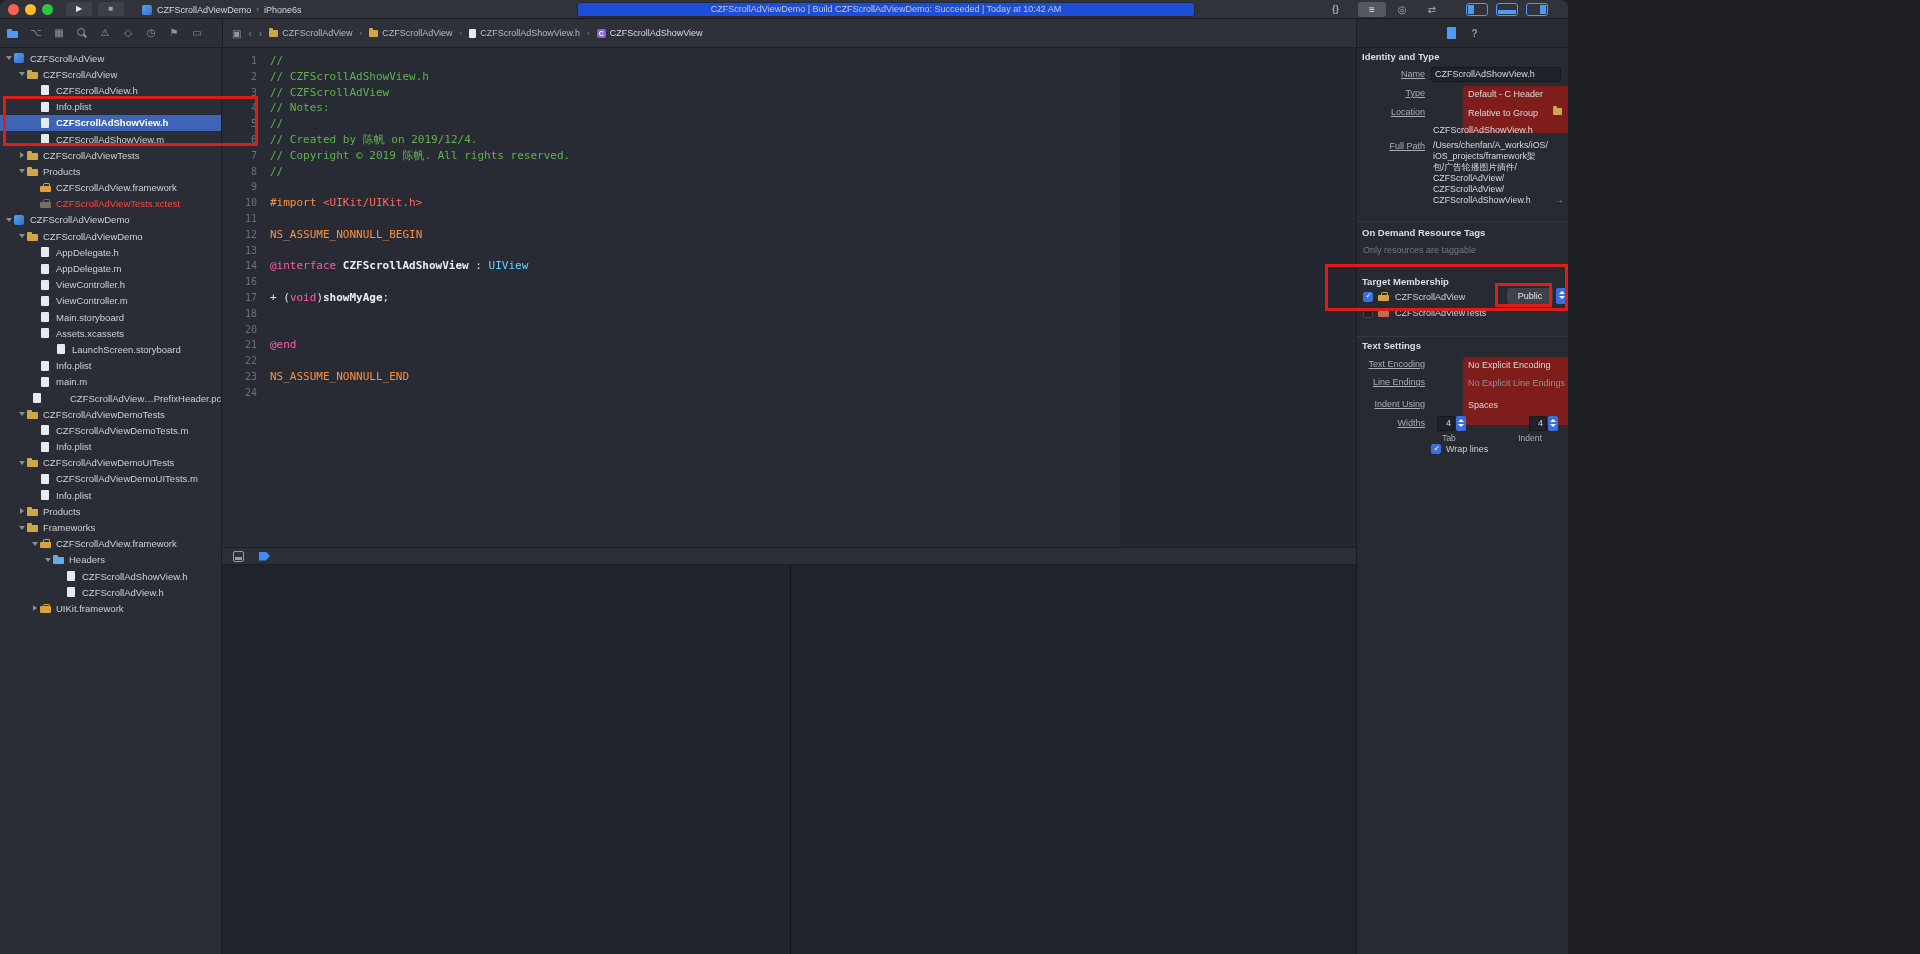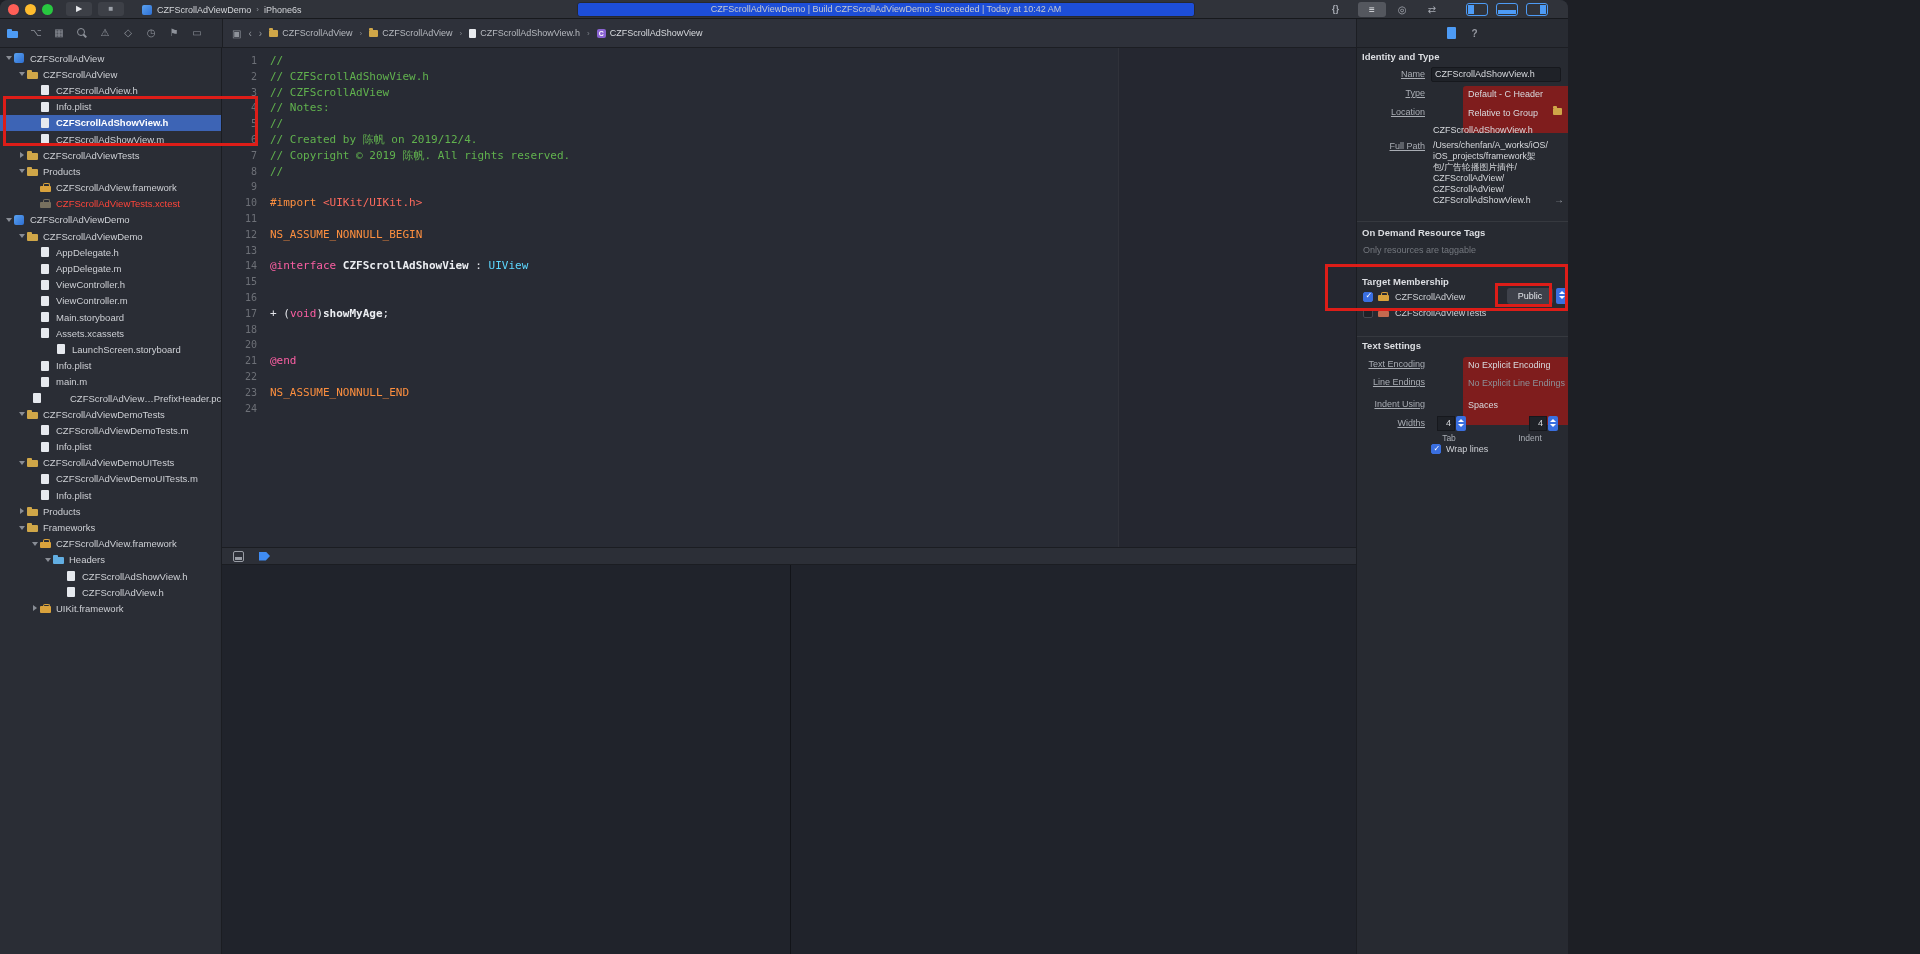--- a/index.html
+++ b/index.html
@@ -399,21 +399,20 @@
         <div class="code-line"><span class="ln">5</span><span class="lt"><span class="tok-com">//</span></span></div>
         <div class="code-line"><span class="ln">6</span><span class="lt"><span class="tok-com">// Created by 陈帆 on 2019/12/4.</span></span></div>
         <div class="code-line"><span class="ln">7</span><span class="lt"><span class="tok-com">// Copyright © 2019 陈帆. All rights reserved.</span></span></div>
         <div class="code-line"><span class="ln">8</span><span class="lt"><span class="tok-com">//</span></span></div>
         <div class="code-line"><span class="ln">9</span><span class="lt"></span></div>
         <div class="code-line"><span class="ln">10</span><span class="lt"><span class="tok-pre">#import </span><span class="tok-str">&lt;UIKit/UIKit.h&gt;</span></span></div>
         <div class="code-line"><span class="ln">11</span><span class="lt"></span></div>
         <div class="code-line"><span class="ln">12</span><span class="lt"><span class="tok-mac">NS_ASSUME_NONNULL_BEGIN</span></span></div>
         <div class="code-line"><span class="ln">13</span><span class="lt"></span></div>
         <div class="code-line"><span class="ln">14</span><span class="lt"><span class="tok-kw">@interface </span><span class="tok-plnb">CZFScrollAdShowView</span><span class="tok-pln"> : </span><span class="tok-typ">UIView</span></span></div>
-        <div class="code-line"><span class="ln">15</span><span class="lt"></span></div>
         <div class="code-line"><span class="ln">16</span><span class="lt"></span></div>
         <div class="code-line"><span class="ln">17</span><span class="lt"><span class="tok-pln">+ (</span><span class="tok-kw">void</span><span class="tok-pln">)</span><span class="tok-plnb">showMyAge</span><span class="tok-pln">;</span></span></div>
         <div class="code-line"><span class="ln">18</span><span class="lt"></span></div>
         <div class="code-line"><span class="ln">20</span><span class="lt"></span></div>
         <div class="code-line"><span class="ln">21</span><span class="lt"><span class="tok-kw">@end</span></span></div>
         <div class="code-line"><span class="ln">22</span><span class="lt"></span></div>
         <div class="code-line"><span class="ln">23</span><span class="lt"><span class="tok-mac">NS_ASSUME_NONNULL_END</span></span></div>
         <div class="code-line"><span class="ln">24</span><span class="lt"></span></div>
       </div>
   </div>

